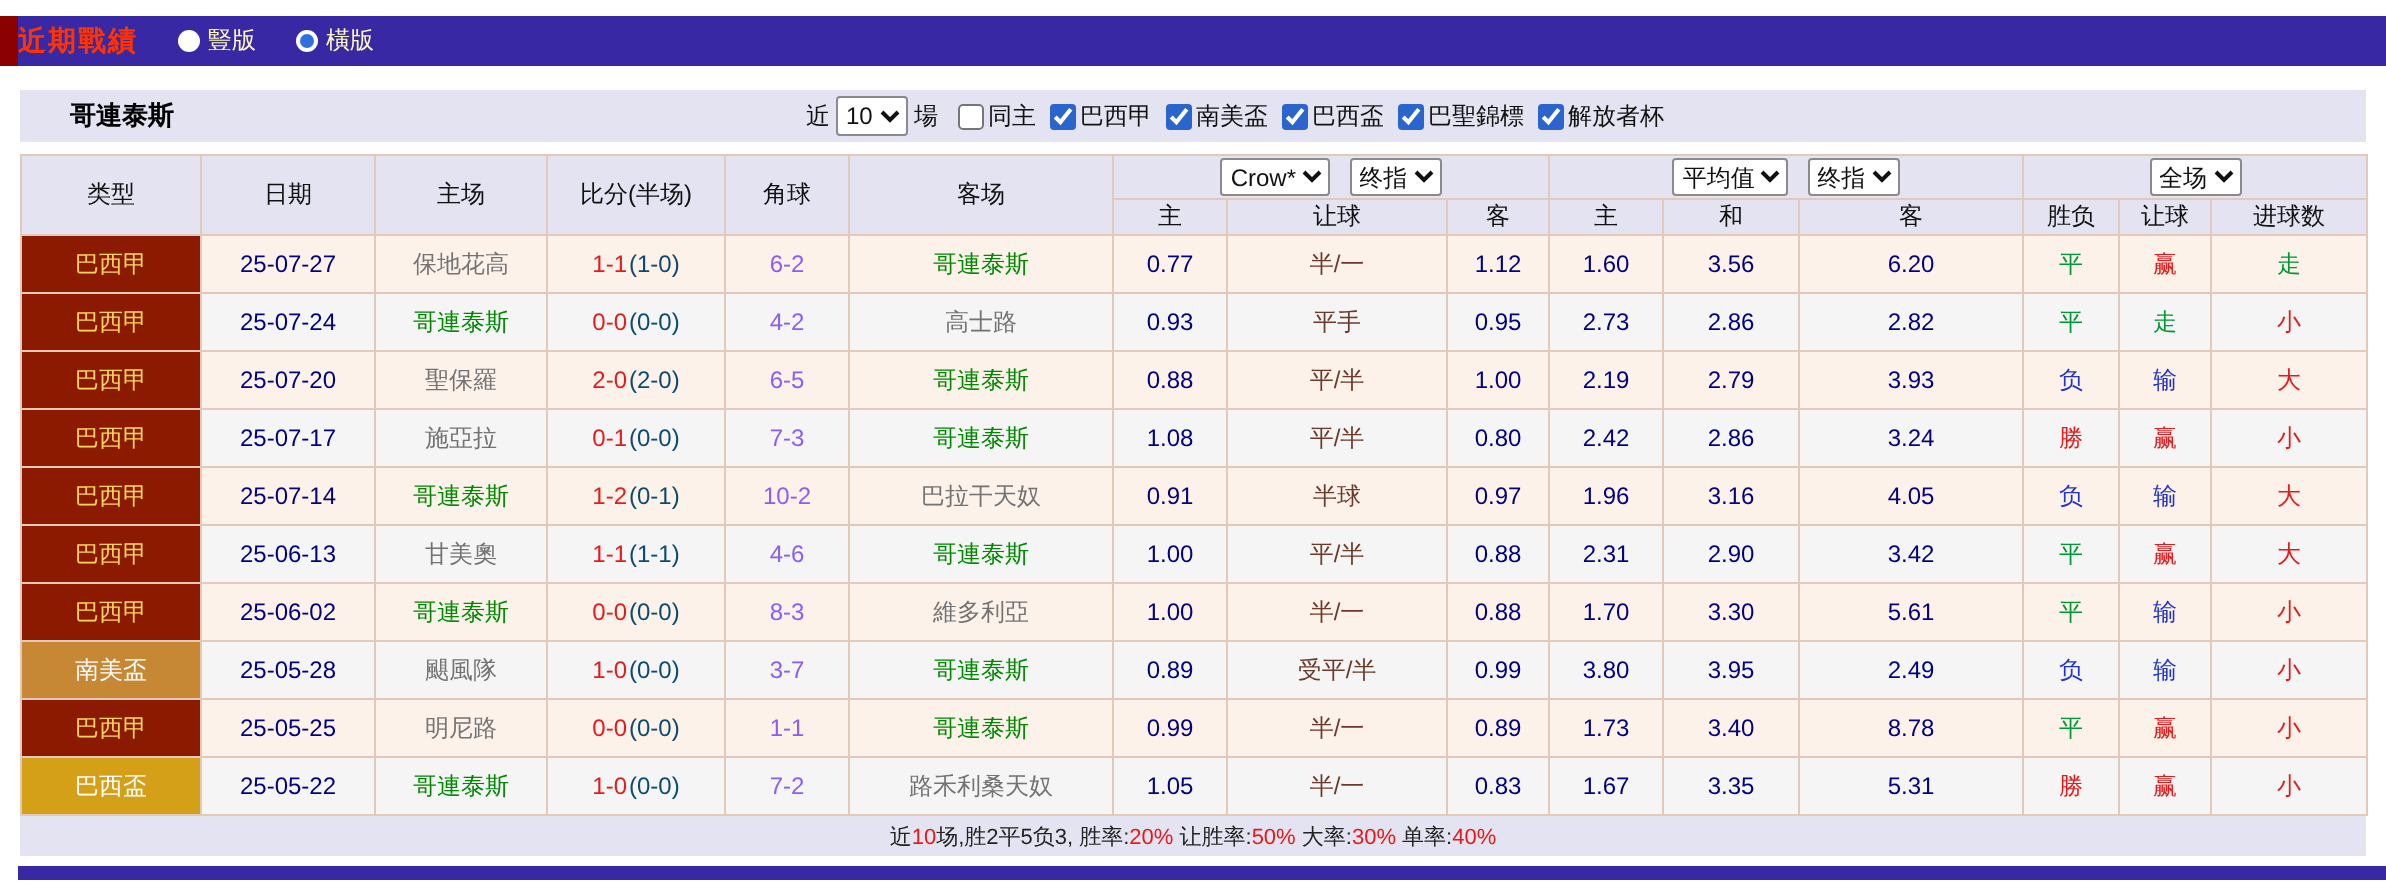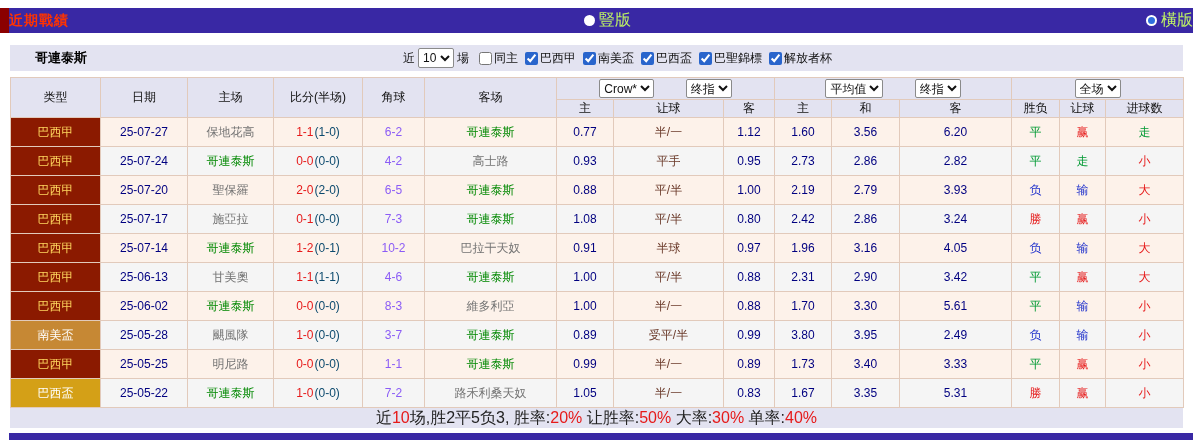--- a/index.html
+++ b/index.html
@@ -10,24 +10,24 @@
     font-family:"Liberation Sans","DejaVu Sans",sans-serif;
     font-size:12px;
   }
   .page { width:1193px; }
 
   
   .topbar-row { display:flex; margin-top:8px; height:25px; }
   .edge-block { width:9px; background:#8b0000; }
   .topbar {
     flex:1; background:#3928a4;
-    display:flex; align-items:center; justify-content:space-between; gap:20px;
+    display:flex; align-items:center; justify-content:flex-start; gap:20px;
   }
   .panel-title { color:#ff3300; font-weight:bold; font-size:14px; letter-spacing:1px; }
-  .radio-opt { display:inline-flex; align-items:center; gap:4px; color:#bef264; cursor:pointer; font-size:16px; }
+  .radio-opt { display:inline-flex; align-items:center; gap:4px; color:#fef9c3; cursor:pointer; font-size:12px; }
   .radio-dot { width:11px; height:11px; border-radius:50%; background:#fff; position:relative; display:inline-block; }
   .radio-dot.selected::after {
     content:""; position:absolute; left:2px; top:2px; width:7px; height:7px;
     background:#2f6fde; border-radius:50%;
   }
 
   
   .filter-bar {
     margin:12px 10px 6px; height:26px; background:#e3e3f1;
     display:flex; align-items:center;
@@ -48,21 +48,21 @@
   table.results {
     width:1173px; margin:0 10px; border-collapse:collapse; table-layout:fixed;
     text-align:center;
   }
   .results th, .results td {
     border:1px solid #e2cabb; overflow:hidden; white-space:nowrap; padding:0 1px;
   }
   .results thead th { background:#e3e3f1; font-weight:normal; color:#111; }
   .results tr.h1 th { height:22px; }
   .results tr.h2 th { height:17px; }
-  .grp .sel { height:19px; margin:0 14px; }
+  .grp .sel { height:19px; margin:0 3px; }
   .results tbody td { height:29px; }
 
   .r-odd  { background:#fdf2ea; }
   .r-even { background:#f5f5f5; }
 
   td.league { font-size:12px; }
   .lg-bxj { background:#8b1a00; color:#ffd75e; }
   .lg-nmb { background:#c68834; color:#ffffff; }
   .lg-bxb { background:#d4a017; color:#ffffff; }
 
@@ -75,21 +75,21 @@
   td.odds   { color:#000080; }
   td.hcap   { color:#6b3a2a; }
 
   .c-red   { color:#e61a1a; }
   .c-blue  { color:#2233cc; }
   .c-green { color:#009933; }
 
   
   .stats-footer {
     margin:0 10px; height:20px; background:#e3e3f1;
-    display:flex; align-items:center; justify-content:center; font-size:16px; color:#222;
+    display:flex; align-items:center; justify-content:center; font-size:11px; color:#222;
   }
   .bottom-strip { margin:5px 0 0 9px; height:7px; background:#3928a4; }
 </style>
 </head>
 <body>
 
 <div class="page">
 
   <div class="topbar-row">
     <div class="edge-block"></div>
@@ -335,21 +335,21 @@
           <td class="date">25-05-25</td>
           <td class="team">明尼路</td>
           <td class="score"><span class="full">0-0</span><span class="half">(0-0)</span></td>
           <td class="corner">1-1</td>
           <td class="team self">哥連泰斯</td>
           <td class="odds">0.99</td>
           <td class="hcap">半/一</td>
           <td class="odds">0.89</td>
           <td class="odds">1.73</td>
           <td class="odds">3.40</td>
-          <td class="odds">3.33</td>
+          <td class="odds">8.78</td>
           <td class="res c-green">平</td>
           <td class="res c-red">赢</td>
           <td class="res c-red">小</td>
         </tr>
         <tr class="r-even">
           <td class="league lg-bxb">巴西盃</td>
           <td class="date">25-05-22</td>
           <td class="team self">哥連泰斯</td>
           <td class="score"><span class="full">1-0</span><span class="half">(0-0)</span></td>
           <td class="corner">7-2</td>

